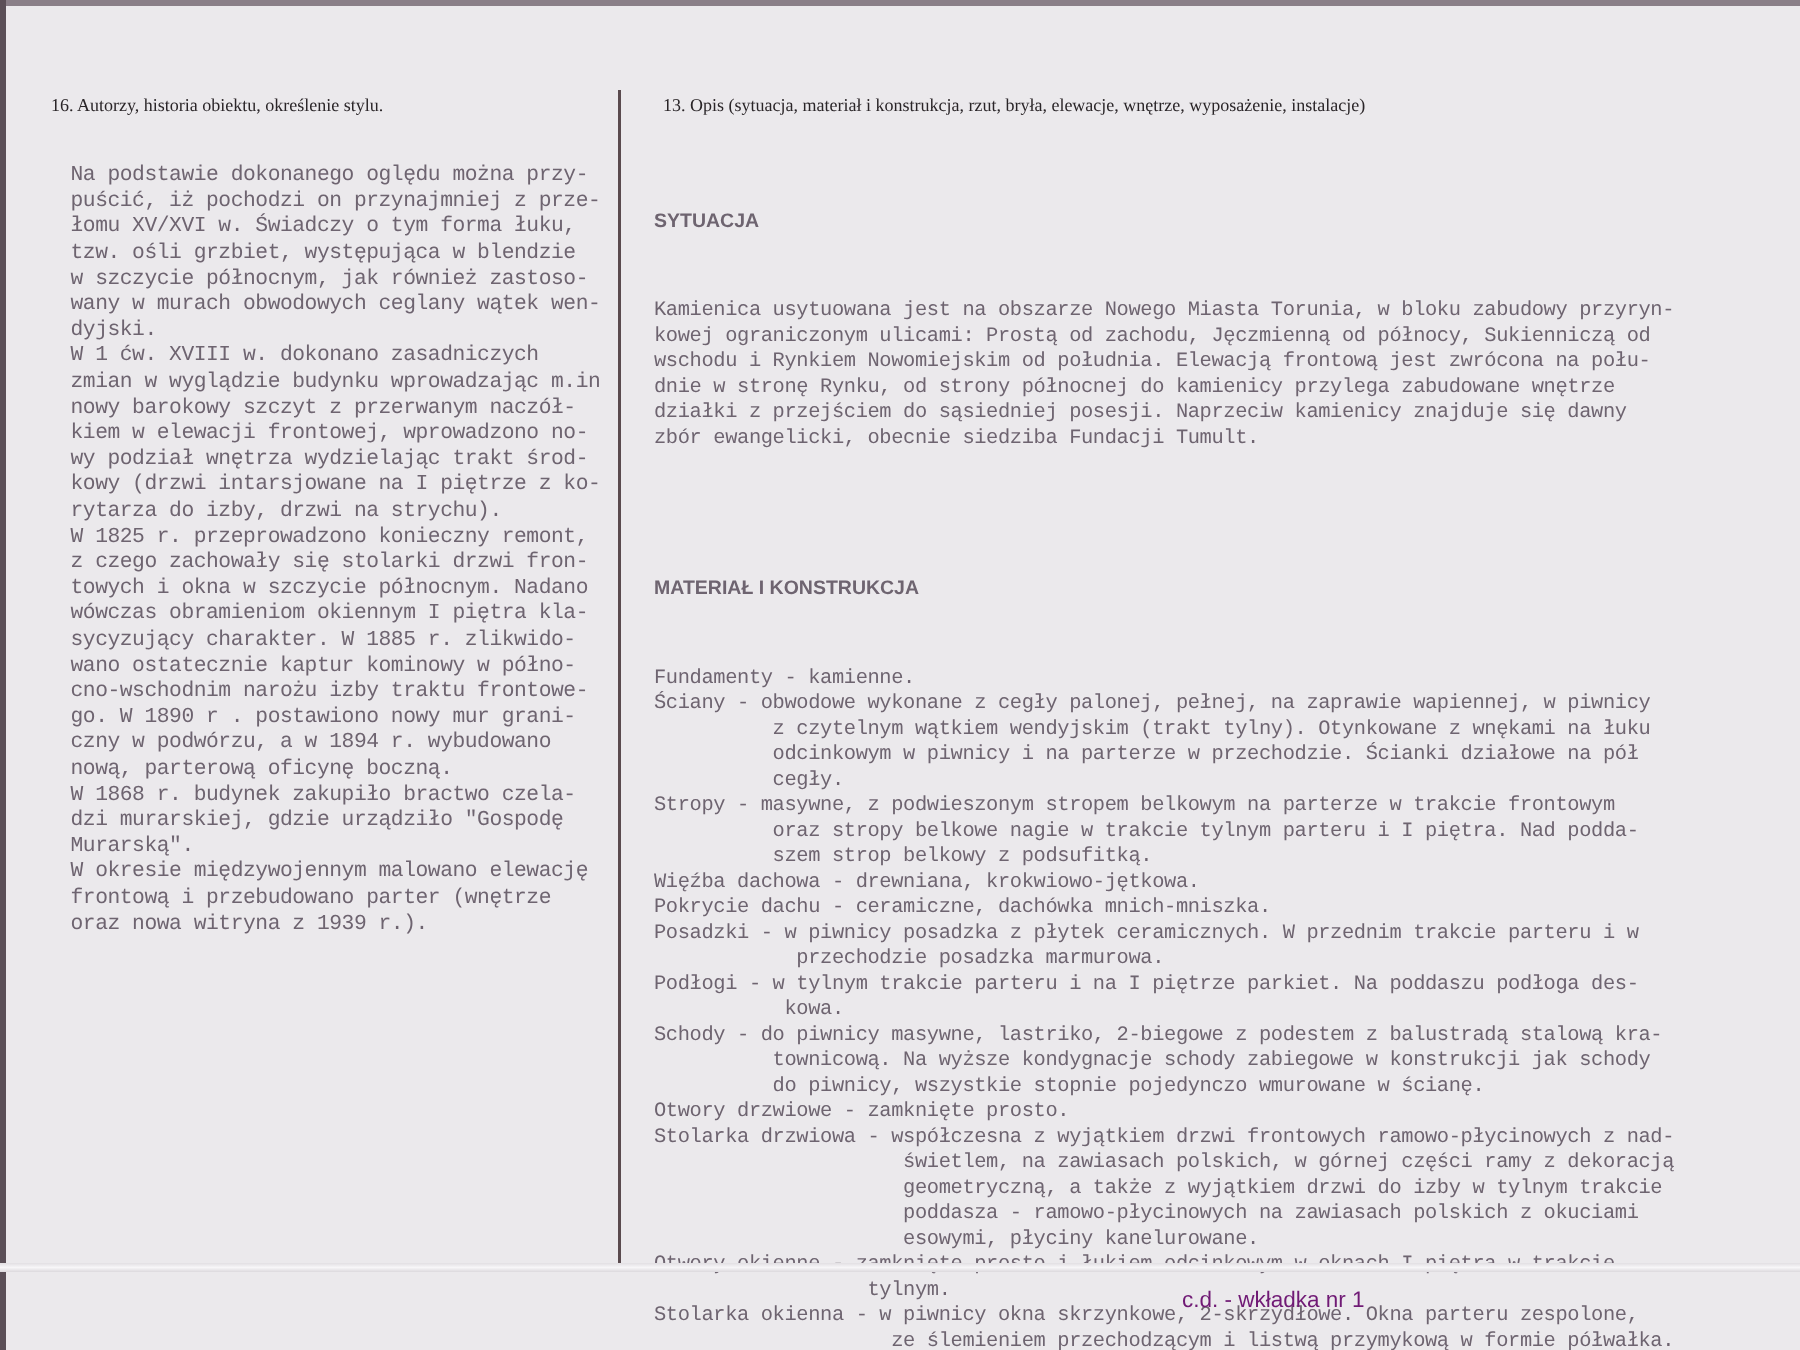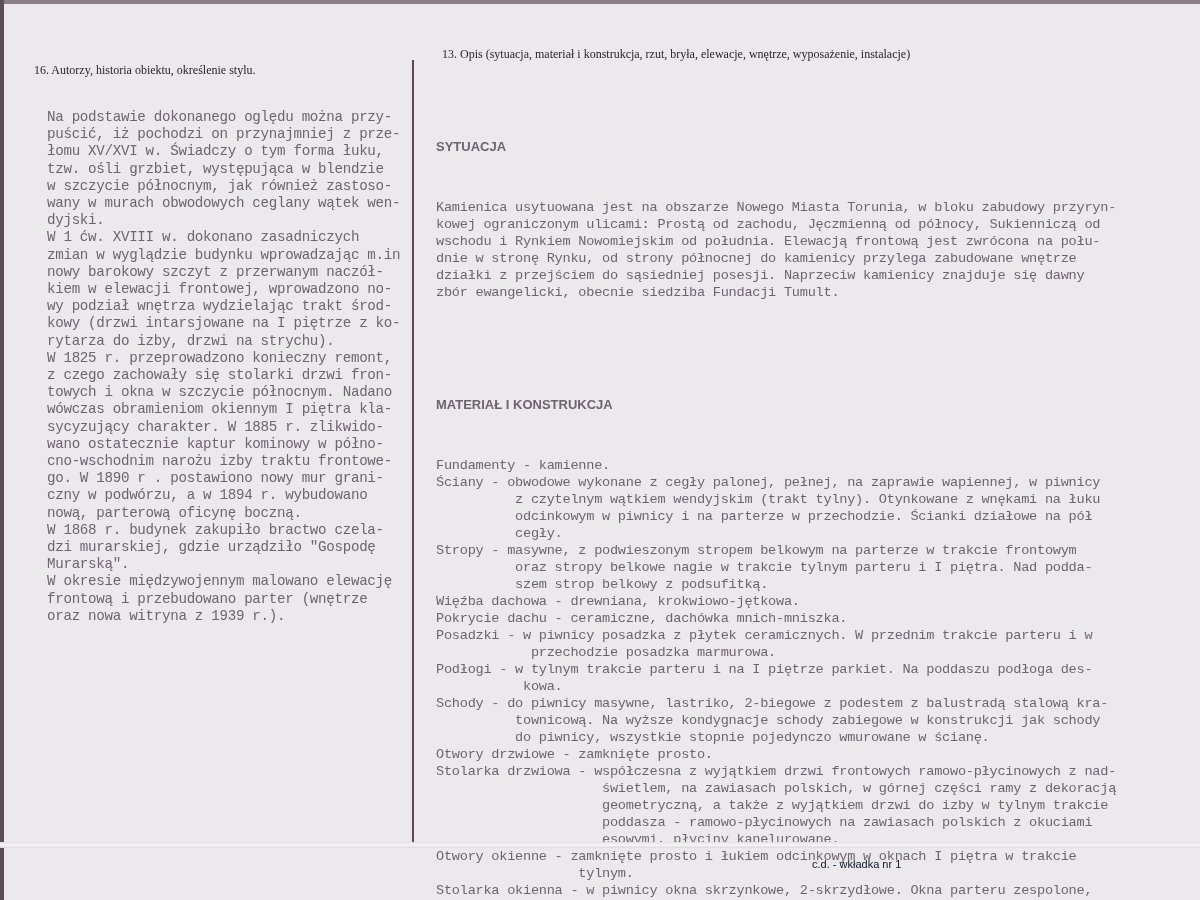--- a/index.html
+++ b/index.html
@@ -25,41 +25,41 @@
     font-size: 14.2px; line-height: 17.2px; white-space: pre; letter-spacing: -0.3px; margin-top: 12px;
   }
   .col-right {
     position: absolute; left: 436px; top: 104px; width: 740px;
     font-size: 13.6px; line-height: 17px; white-space: pre; letter-spacing: -0.25px;
   }
   .heading { font-family: "Liberation Sans", "DejaVu Sans", sans-serif; font-size: 13px; letter-spacing: 0; margin-bottom: 10px; display: block; font-weight: bold; }
   .para { display: block; }
   .gap { height: 10px; }
   .footer-note {
-    position: absolute; left: 812px; top: 858px; font-size: 11px;
-    font-family: "Liberation Sans", "DejaVu Sans", sans-serif; color: #0f172a;
+    position: absolute; left: 788px; top: 858px; font-size: 15px;
+    font-family: "Liberation Sans", "DejaVu Sans", sans-serif; color: #701a75;
   }
 </style>
 </head>
 <body>
 
 <div class="topedge"></div>
 <div class="leftedge"></div>
 
 <div class="sec-title" style="left:34px; top:63px;">16. Autorzy, historia obiektu, określenie stylu.</div>
 <div class="divider"></div>
-<div class="sec-title" style="left:442px; top:47px;text-align:center;">13. Opis (sytuacja, materiał i konstrukcja, rzut, bryła, elewacje, wnętrze, wyposażenie, instalacje)</div>
+<div class="sec-title" style="left:442px; top:63px;text-align:center;">13. Opis (sytuacja, materiał i konstrukcja, rzut, bryła, elewacje, wnętrze, wyposażenie, instalacje)</div>
 
 <div class="col-left" id="left-col"><span class="para">Na podstawie dokonanego oględu można przy-</span><span class="para">puścić, iż pochodzi on przynajmniej z prze-</span><span class="para">łomu XV/XVI w. Świadczy o tym forma łuku,</span><span class="para">tzw. ośli grzbiet, występująca w blendzie</span><span class="para">w szczycie północnym, jak również zastoso-</span><span class="para">wany w murach obwodowych ceglany wątek wen-</span><span class="para">dyjski.</span><span class="para">W 1 ćw. XVIII w. dokonano zasadniczych</span><span class="para">zmian w wyglądzie budynku wprowadzając m.in</span><span class="para">nowy barokowy szczyt z przerwanym naczół-</span><span class="para">kiem w elewacji frontowej, wprowadzono no-</span><span class="para">wy podział wnętrza wydzielając trakt środ-</span><span class="para">kowy (drzwi intarsjowane na I piętrze z ko-</span><span class="para">rytarza do izby, drzwi na strychu).</span><span class="para">W 1825 r. przeprowadzono konieczny remont,</span><span class="para">z czego zachowały się stolarki drzwi fron-</span><span class="para">towych i okna w szczycie północnym. Nadano</span><span class="para">wówczas obramieniom okiennym I piętra kla-</span><span class="para">sycyzujący charakter. W 1885 r. zlikwido-</span><span class="para">wano ostatecznie kaptur kominowy w półno-</span><span class="para">cno-wschodnim narożu izby traktu frontowe-</span><span class="para">go. W 1890 r . postawiono nowy mur grani-</span><span class="para">czny w podwórzu, a w 1894 r. wybudowano</span><span class="para">nową, parterową oficynę boczną.</span><span class="para">W 1868 r. budynek zakupiło bractwo czela-</span><span class="para">dzi murarskiej, gdzie urządziło "Gospodę</span><span class="para">Murarską".</span><span class="para">W okresie międzywojennym malowano elewację</span><span class="para">frontową i przebudowano parter (wnętrze</span><span class="para">oraz nowa witryna z 1939 r.).</span></div>
 
 <div class="col-right">
   <span class="heading">SYTUACJA</span>
   <div id="sytuacja-lines"><span class="para">Kamienica usytuowana jest na obszarze Nowego Miasta Torunia, w bloku zabudowy przyryn-</span><span class="para">kowej ograniczonym ulicami: Prostą od zachodu, Jęczmienną od północy, Sukienniczą od</span><span class="para">wschodu i Rynkiem Nowomiejskim od południa. Elewacją frontową jest zwrócona na połu-</span><span class="para">dnie w stronę Rynku, od strony północnej do kamienicy przylega zabudowane wnętrze</span><span class="para">działki z przejściem do sąsiedniej posesji. Naprzeciw kamienicy znajduje się dawny</span><span class="para">zbór ewangelicki, obecnie siedziba Fundacji Tumult.</span></div>
   <div class="gap"></div>
-  <span class="heading" style="margin-top:17px;">MATERIAŁ I KONSTRUKCJA</span>
+  <span class="heading" style="margin-top:4px;">MATERIAŁ I KONSTRUKCJA</span>
   <div id="material-lines"><span class="para">Fundamenty - kamienne.</span><span class="para">Ściany - obwodowe wykonane z cegły palonej, pełnej, na zaprawie wapiennej, w piwnicy</span><span class="para">          z czytelnym wątkiem wendyjskim (trakt tylny). Otynkowane z wnękami na łuku</span><span class="para">          odcinkowym w piwnicy i na parterze w przechodzie. Ścianki działowe na pół</span><span class="para">          cegły.</span><span class="para">Stropy - masywne, z podwieszonym stropem belkowym na parterze w trakcie frontowym</span><span class="para">          oraz stropy belkowe nagie w trakcie tylnym parteru i I piętra. Nad podda-</span><span class="para">          szem strop belkowy z podsufitką.</span><span class="para">Więźba dachowa - drewniana, krokwiowo-jętkowa.</span><span class="para">Pokrycie dachu - ceramiczne, dachówka mnich-mniszka.</span><span class="para">Posadzki - w piwnicy posadzka z płytek ceramicznych. W przednim trakcie parteru i w</span><span class="para">            przechodzie posadzka marmurowa.</span><span class="para">Podłogi - w tylnym trakcie parteru i na I piętrze parkiet. Na poddaszu podłoga des-</span><span class="para">           kowa.</span><span class="para">Schody - do piwnicy masywne, lastriko, 2-biegowe z podestem z balustradą stalową kra-</span><span class="para">          townicową. Na wyższe kondygnacje schody zabiegowe w konstrukcji jak schody</span><span class="para">          do piwnicy, wszystkie stopnie pojedynczo wmurowane w ścianę.</span><span class="para">Otwory drzwiowe - zamknięte prosto.</span><span class="para">Stolarka drzwiowa - współczesna z wyjątkiem drzwi frontowych ramowo-płycinowych z nad-</span><span class="para">                     świetlem, na zawiasach polskich, w górnej części ramy z dekoracją</span><span class="para">                     geometryczną, a także z wyjątkiem drzwi do izby w tylnym trakcie</span><span class="para">                     poddasza - ramowo-płycinowych na zawiasach polskich z okuciami</span><span class="para">                     esowymi, płyciny kanelurowane.</span><span class="para">Otwory okienne - zamknięte prosto i łukiem odcinkowym w oknach I piętra w trakcie</span><span class="para">                  tylnym.</span><span class="para">Stolarka okienna - w piwnicy okna skrzynkowe, 2-skrzydłowe. Okna parteru zespolone,</span><span class="para">                    ze ślemieniem przechodzącym i listwą przymykową w formie półwałka.</span></div>
   
   
   
 </div>
 
 <div class="fold"></div>
 <div class="footer-note">c.d. - wkładka nr 1</div>
 
 </body></html>

